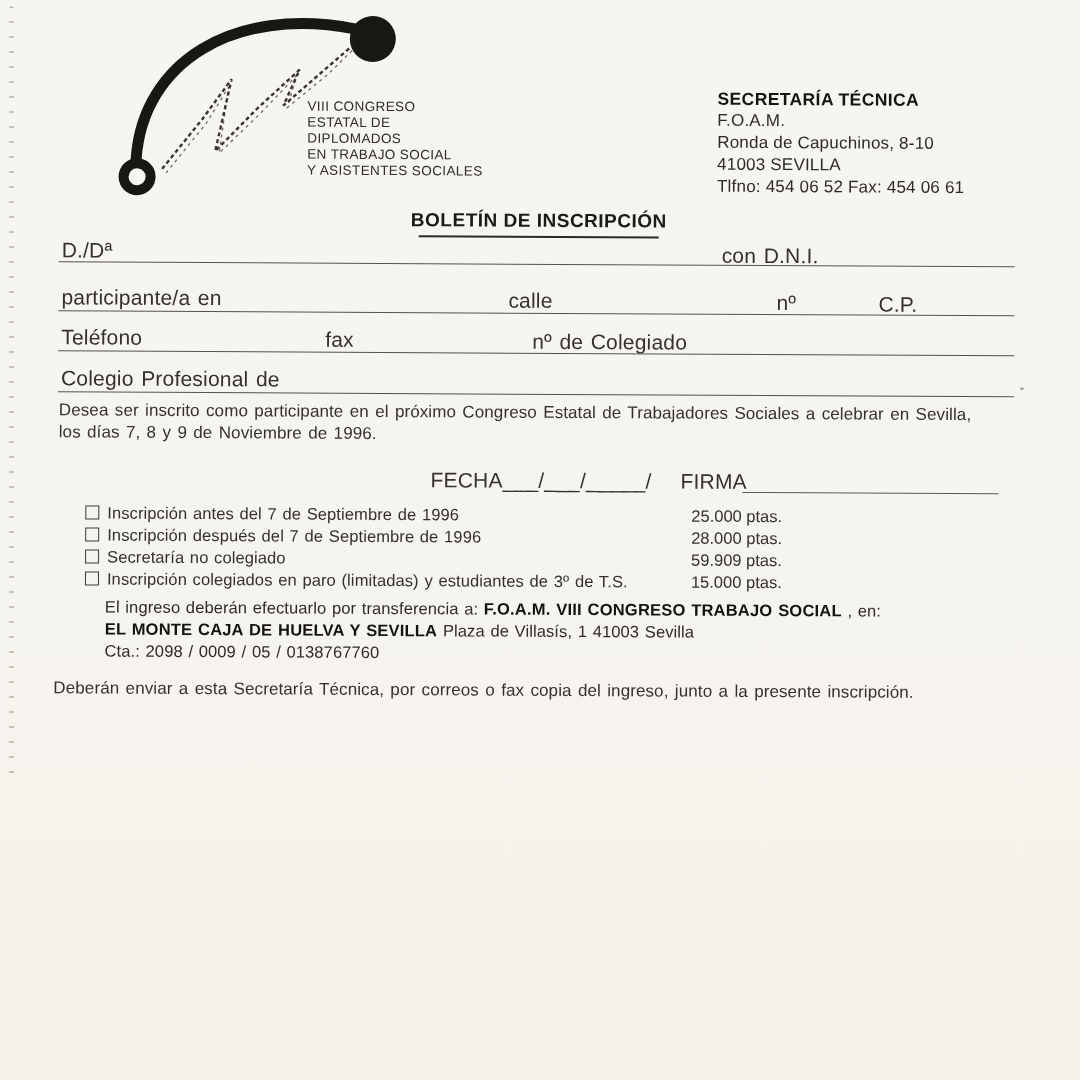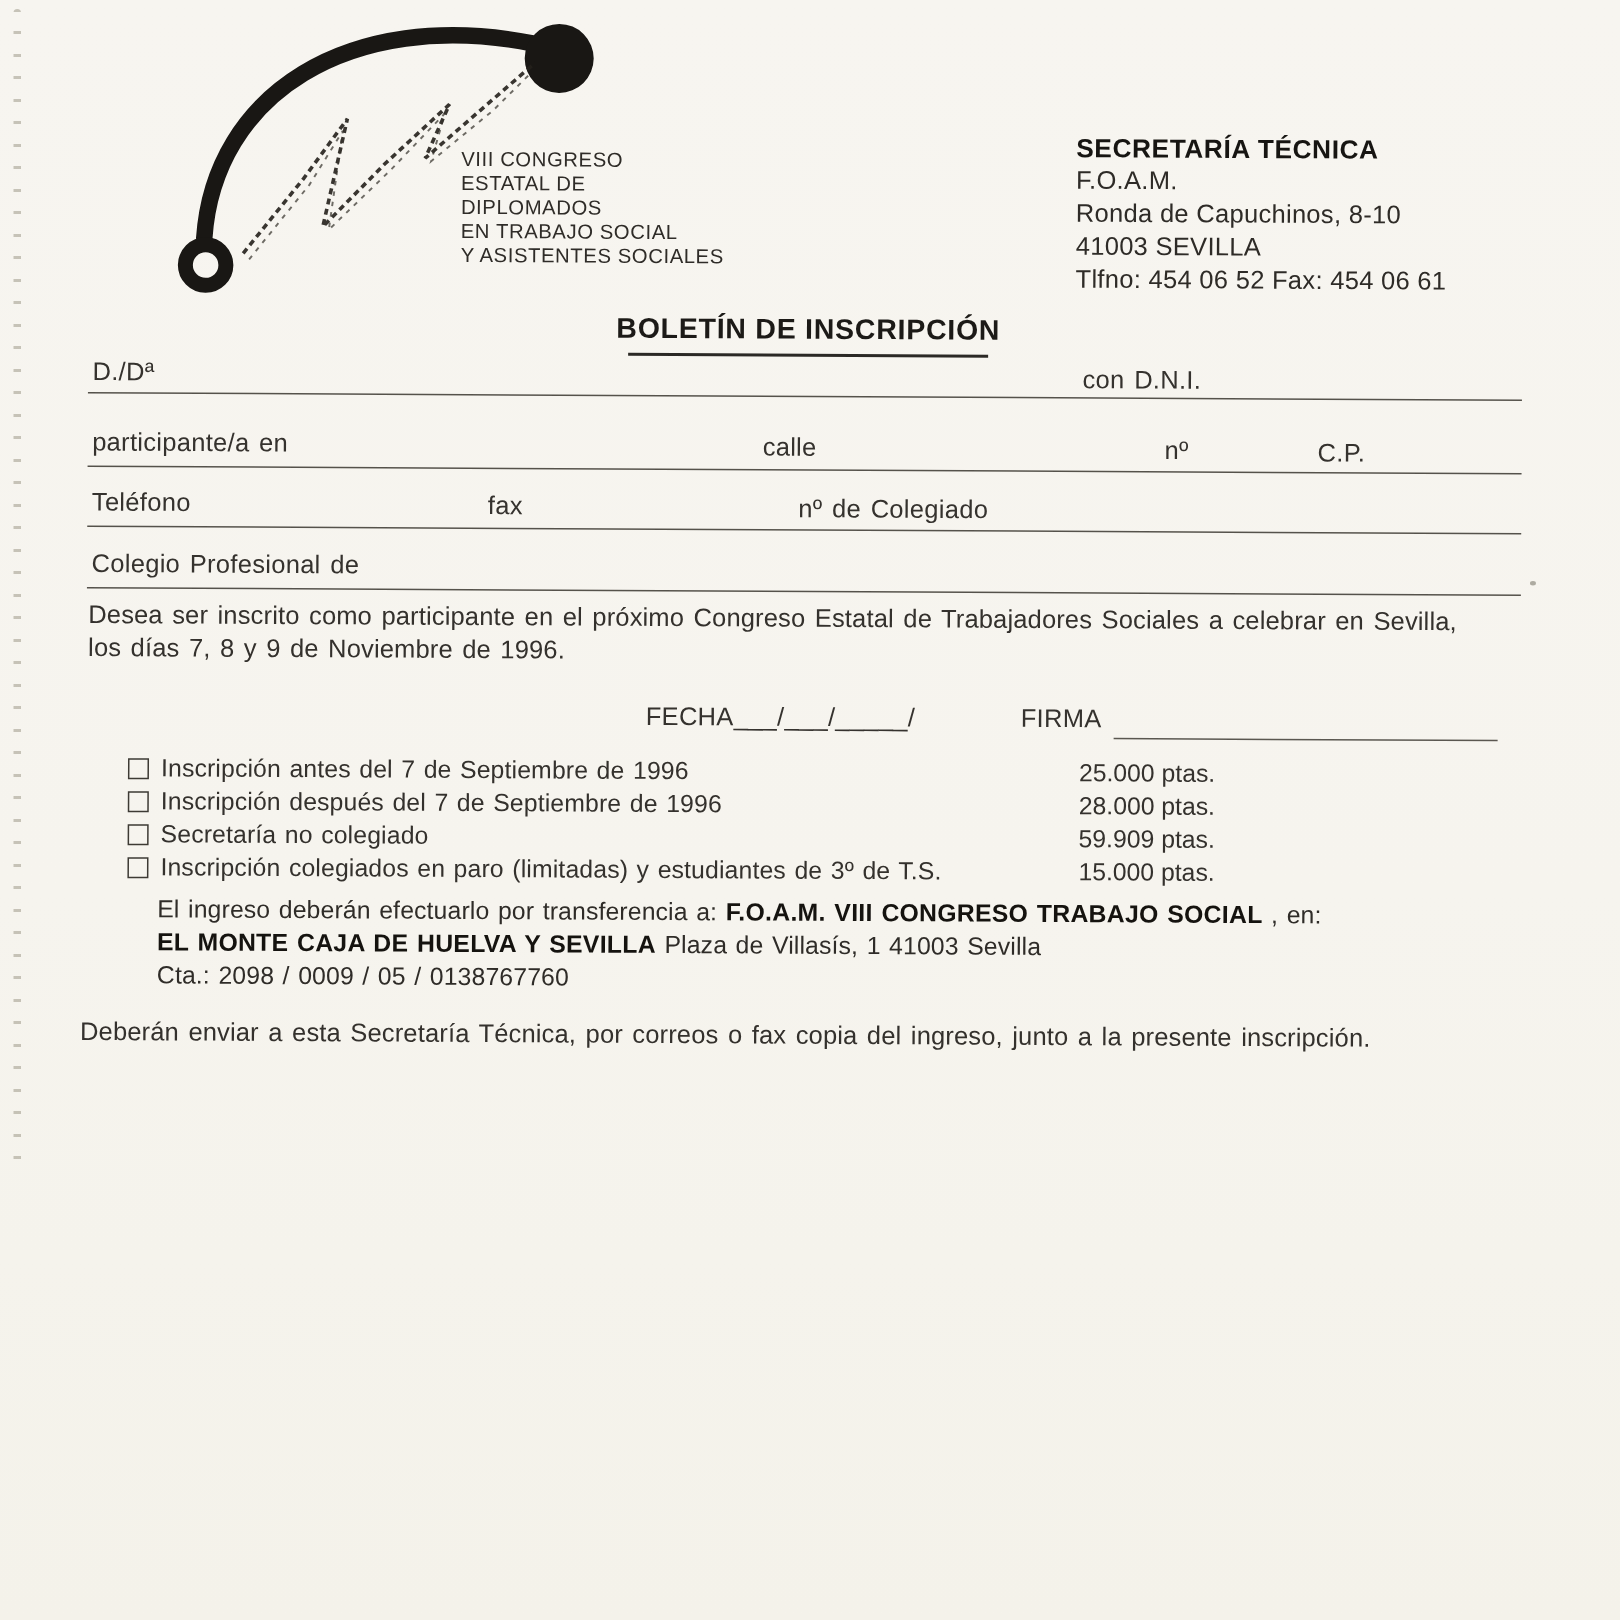--- a/index.html
+++ b/index.html
@@ -18,27 +18,27 @@
              color:#2f2c28;letter-spacing:.4px;}
   
   .sec{position:absolute;left:718px;top:84px;font-size:17px;line-height:22px;color:#2e2b27;letter-spacing:.2px;}
   .sec .t{font-weight:bold;font-size:17.5px;color:#171512;letter-spacing:.4px;}
   
   #title{position:absolute;left:370px;top:207px;width:340px;text-align:center;
          font-size:19px;font-weight:bold;color:#1c1a17;letter-spacing:.5px;}
   #title-rule{position:absolute;left:420px;top:233px;width:240px;border-top:2.4px solid #2b2925;}
   
   .rule{position:absolute;height:0;border-top:1.8px solid #55524b;}
-  .lbl{position:absolute;font-size:17px;color:#35322e;letter-spacing:.2px;white-space:nowrap;word-spacing:1.5px;}
+  .lbl{position:absolute;font-size:21px;color:#35322e;letter-spacing:.2px;white-space:nowrap;word-spacing:1.5px;}
   .para{position:absolute;font-size:17px;color:#34312d;letter-spacing:.1px;word-spacing:1.5px;white-space:nowrap;}
   
   .option{position:absolute;left:88px;height:20px;}
   .box{position:absolute;left:0;top:2px;width:12px;height:12px;border:1.6px solid #3d3a34;background:transparent;}
   .opt-label{position:absolute;left:22px;top:0;font-size:16.5px;color:#34312d;white-space:nowrap;letter-spacing:.1px;word-spacing:1px;}
-  .opt-price{position:absolute;left:606px;top:0;font-size:16.5px;color:#34312d;white-space:nowrap;margin-left:28px;}
+  .opt-price{position:absolute;left:606px;top:0;font-size:16.5px;color:#34312d;white-space:nowrap;}
   
   .pay{position:absolute;left:108px;font-size:16.5px;color:#2f2c28;white-space:nowrap;letter-spacing:.1px;word-spacing:1px;}
   .pay b{color:#15130f;letter-spacing:.2px;}
   #firma-rule{position:absolute;left:745px;top:488px;width:256px;border-top:1.6px solid #5a5750;}
   #speck{position:absolute;left:1022px;top:382px;width:4px;height:3px;background:#8f8b80;border-radius:50%;opacity:.7;}
 </style>
 </head>
 <body>
 
 <div id="paper">

